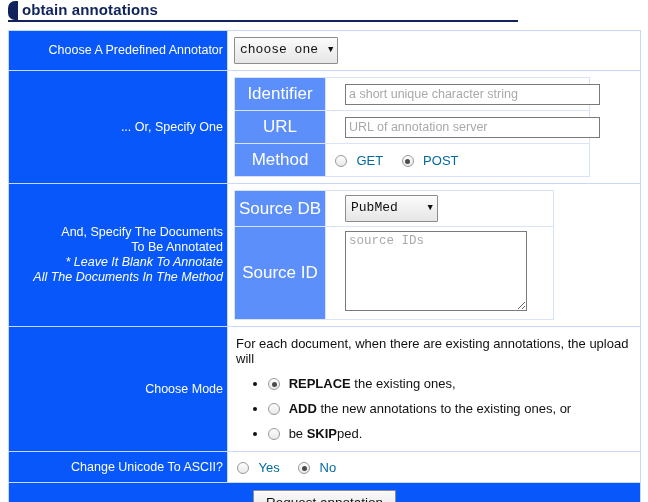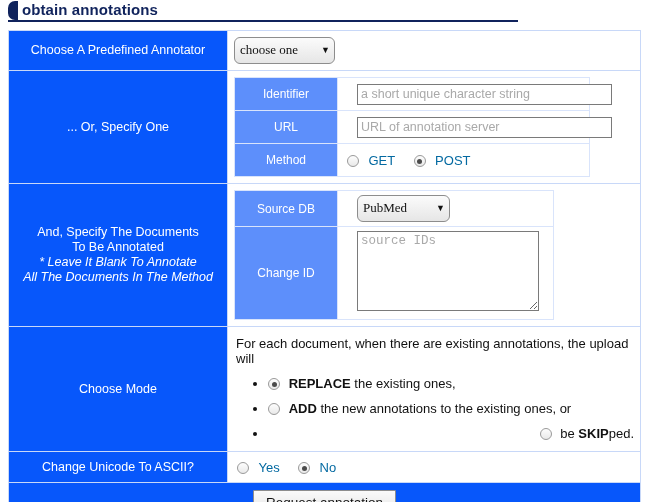--- a/index.html
+++ b/index.html
@@ -60,21 +60,21 @@
   }
   .form-table > tbody > tr > td {
     border: 1px solid #c8d8f8;
     vertical-align: middle;
     padding: 0;
   }
   .lbl {
     width: 210px;
     background: #0757fb;
     color: #ffffff;
-    text-align: center;
+    text-align: right;
     font-size: 12.5px;
     line-height: 15px;
     padding: 6px 4px !important;
   }
   .lbl .sub-italic {
     font-style: italic;
     display: block;
   }
   .cell {
     background: #ffffff;
@@ -89,24 +89,24 @@
   }
   .inner td {
     border: 1px solid #d9e4fb;
     padding: 0;
     vertical-align: middle;
   }
   .inner .sub-lbl {
     background: #5d8ffb;
     color: #ffffff;
     text-align: center;
-    font-size: 12px;
+    font-size: 17px;
     width: 90px;
     height: 26px;
-    padding: 3px 6px;
+    padding: 3px 0;
   }
   .inner .sub-val {
     background: #ffffff;
     padding: 4px 19px;
   }
 
   
   .txt {
     box-sizing: border-box;
     width: 255px;
@@ -130,26 +130,26 @@
     font-size: 12.5px;
     color: #222;
     padding: 2px 3px;
     background: #fff;
     resize: both;
     outline: none;
   }
   .ta::placeholder { color: #a9a9a9; }
 
   .sel {
-    font-family: Liberation Serif, serif;
+    font-family: Liberation Mono, monospace;
     font-size: 13px;
     color: #111;
     background: linear-gradient(#fbfbfb, #e6e6e6);
     border: 1px solid #8d8d8d;
-    border-radius: 6px;
+    border-radius: 1px;
     padding: 1px 4px 2px 5px;
     height: 22px;
     line-height: 18px;
     display: inline-flex;
     align-items: center;
     gap: 10px;
     cursor: default;
   }
   .sel .caret { font-size: 9px; line-height: 9px; }
   .sel.wide { min-width: 90px; justify-content: space-between; }
@@ -192,21 +192,21 @@
   ul.mode-list {
     margin: 8px 0 4px 0;
     padding-left: 34px;
   }
   ul.mode-list li {
     font-size: 13px;
     color: #111;
     margin-bottom: 10px;
     line-height: 15px;
   }
-  ul.mode-list li:last-child { margin-bottom: 2px; text-align: right; }
+  ul.mode-list li:last-child { margin-bottom: 2px; }
   ul.mode-list li .opt-text { margin-left: 5px; }
   ul.mode-list li b { font-weight: bold; }
 
   
   .submit-row td {
     background: #0757fb;
     text-align: center;
     padding: 7px 0 8px 0 !important;
   }
   .btn {
@@ -286,21 +286,21 @@
             <tr>
               <td class="sub-lbl">Source DB</td>
               <td class="sub-val">
                 <span class="sel wide" style="min-width:82px">
                   <span>PubMed</span>
                   <span class="caret">▼</span>
                 </span>
               </td>
             </tr>
             <tr>
-              <td class="sub-lbl">Change ID</td>
+              <td class="sub-lbl">Source ID</td>
               <td class="sub-val">
                 <textarea class="ta" placeholder="source IDs" style=""></textarea>
               </td>
             </tr>
           </tbody>
         </table>
       </td>
     </tr>
 
     <tr>

